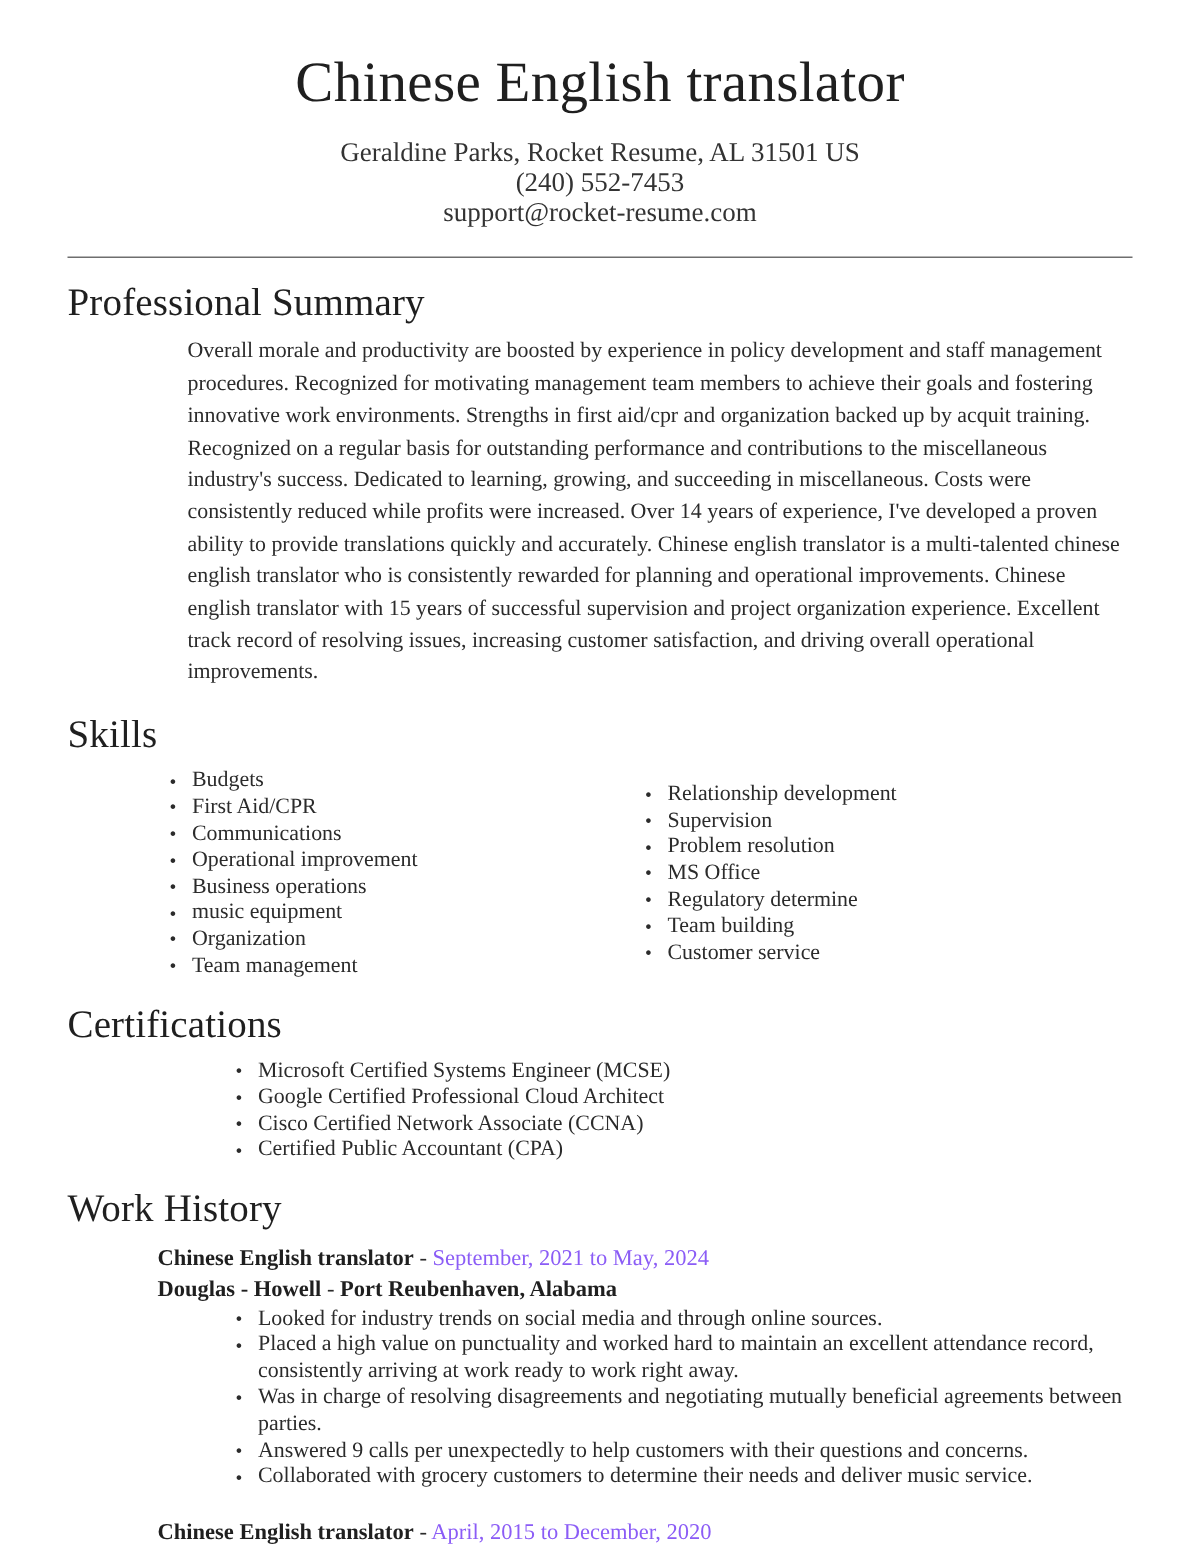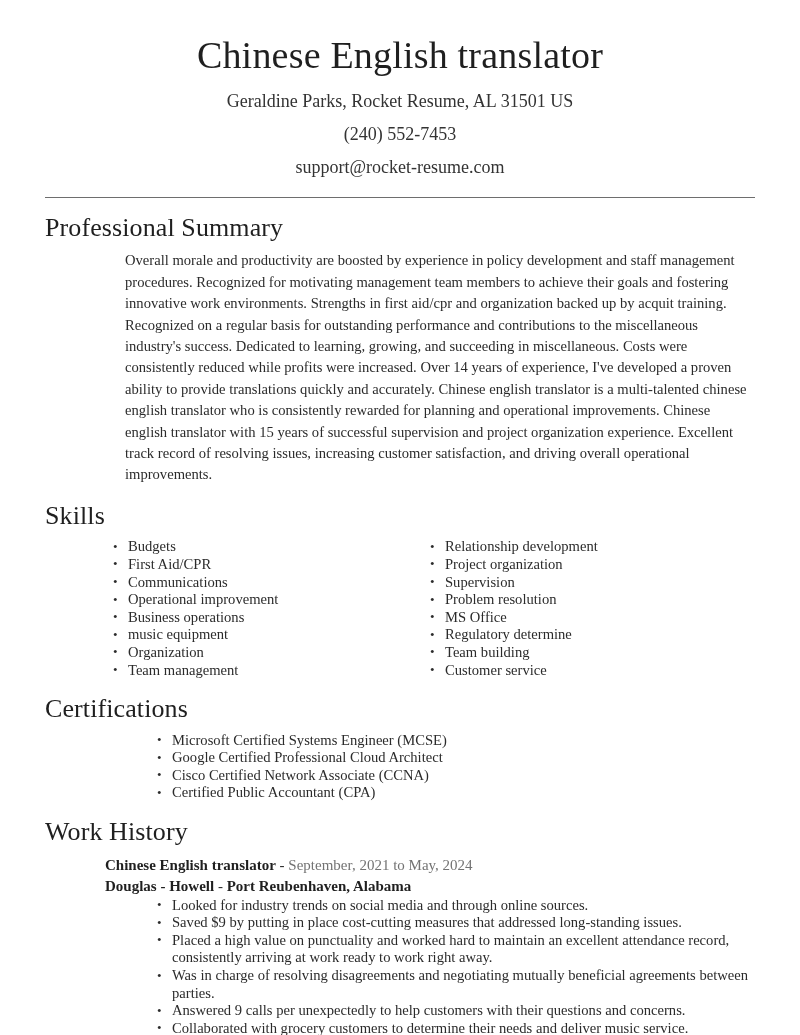--- a/index.html
+++ b/index.html
@@ -37,21 +37,21 @@
     color: #1f1f1f;
     margin: 0 0 14px 0;
     letter-spacing: 0.2px;
   }
   .contact-line {
     font-size: 18px;
     line-height: 19px;
     color: #333333;
     margin: 0;
   }
-  .contact-line + .contact-line { margin-top: 14px; }
+  .contact-line + .contact-line { margin-top: 1px; }
 
   .header-rule {
     border: 0;
     border-top: 1.4px solid #6e6e6e;
     margin: 20px 0 0 0;
     width: 100%;
   }
 
   
   .section { margin-top: 16px; }
@@ -123,21 +123,21 @@
     padding-left: 60px;
     font-size: 15px;
     line-height: 21px;
     color: #2b2b2b;
   }
   .job-strong {
     font-weight: 700;
     color: #1f1f1f;
   }
   .job-sep { font-weight: 400; color: #2b2b2b; }
-  .job-light { font-weight: 400; color: #737373; text-align: center; }
+  .job-light { font-weight: 400; color: #8b5cf6; text-align: center; }
 
   .job-bullets {
     padding-left: 112px;
     margin-top: 7px;
   }
   .job-bullets > li {
     line-height: 18.6px;
     margin-bottom: 0px;
   }
 </style>
@@ -170,21 +170,20 @@
             <li>Operational improvement</li>
             <li>Business operations</li>
             <li>music equipment</li>
             <li>Organization</li>
             <li>Team management</li>
           </ul>
       </div>
       <div class="col right">
         <ul class="bullets" id="skills-right">
             <li>Relationship development</li>
-            <li>Project organization</li>
             <li>Supervision</li>
             <li>Problem resolution</li>
             <li>MS Office</li>
             <li>Regulatory determine</li>
             <li>Team building</li>
             <li>Customer service</li>
           </ul>
       </div>
     </div>
   </div>
@@ -200,21 +199,20 @@
   </div>
 
   <div class="section">
     <h2 class="section-title">Work History</h2>
     <div id="jobs-container">
         <div class="job">
           <div class="job-line"><span class="job-strong">Chinese English translator</span><span class="job-sep"> - </span><span class="job-light">September, 2021 to May, 2024</span></div>
           <div class="job-line"><span class="job-strong">Douglas - Howell</span><span class="job-sep"> - </span><span class="job-strong">Port Reubenhaven, Alabama</span></div>
           <ul class="bullets job-bullets">
             <li>Looked for industry trends on social media and through online sources.</li>
-            <li>Saved $9 by putting in place cost-cutting measures that addressed long-standing issues.</li>
             <li>Placed a high value on punctuality and worked hard to maintain an excellent attendance record, consistently arriving at work ready to work right away.</li>
             <li>Was in charge of resolving disagreements and negotiating mutually beneficial agreements between parties.</li>
             <li>Answered 9 calls per unexpectedly to help customers with their questions and concerns.</li>
             <li>Collaborated with grocery customers to determine their needs and deliver music service.</li>
           </ul>
         </div>
         <div class="job">
           <div class="job-line"><span class="job-strong">Chinese English translator</span><span class="job-sep"> - </span><span class="job-light">April, 2015 to December, 2020</span></div>
         </div>
       </div>

